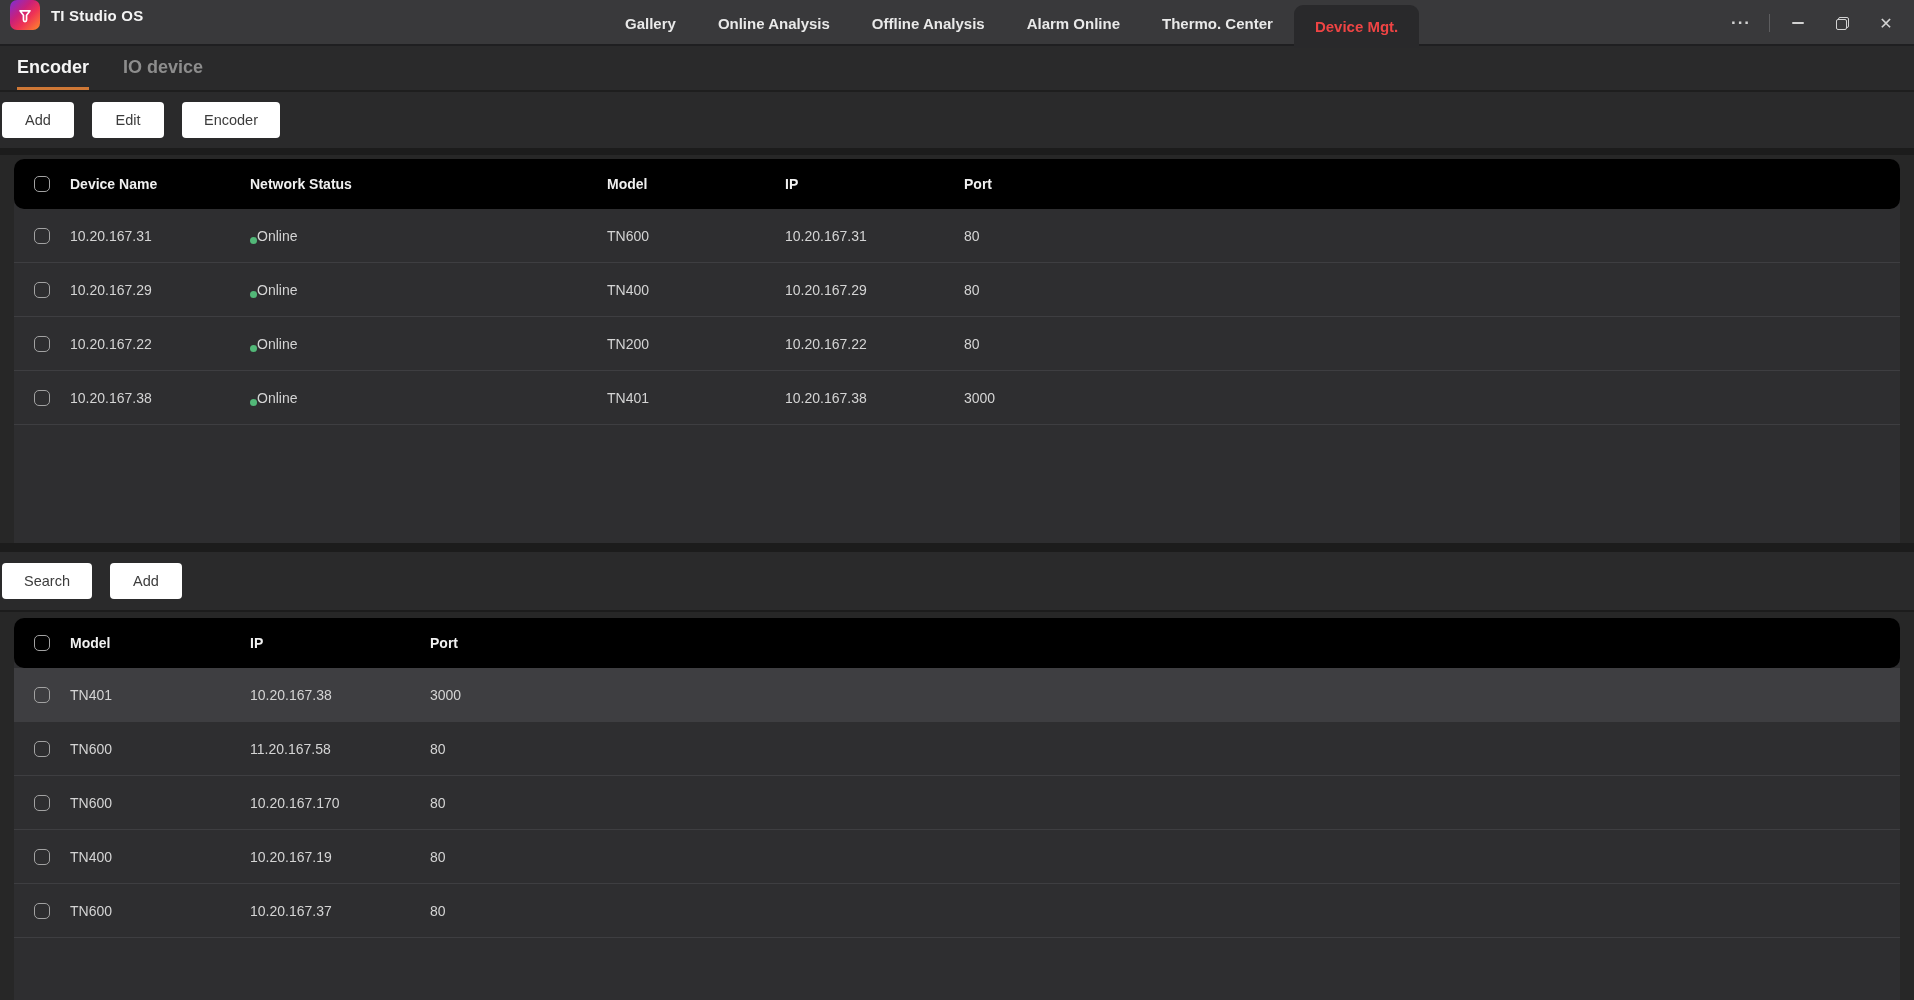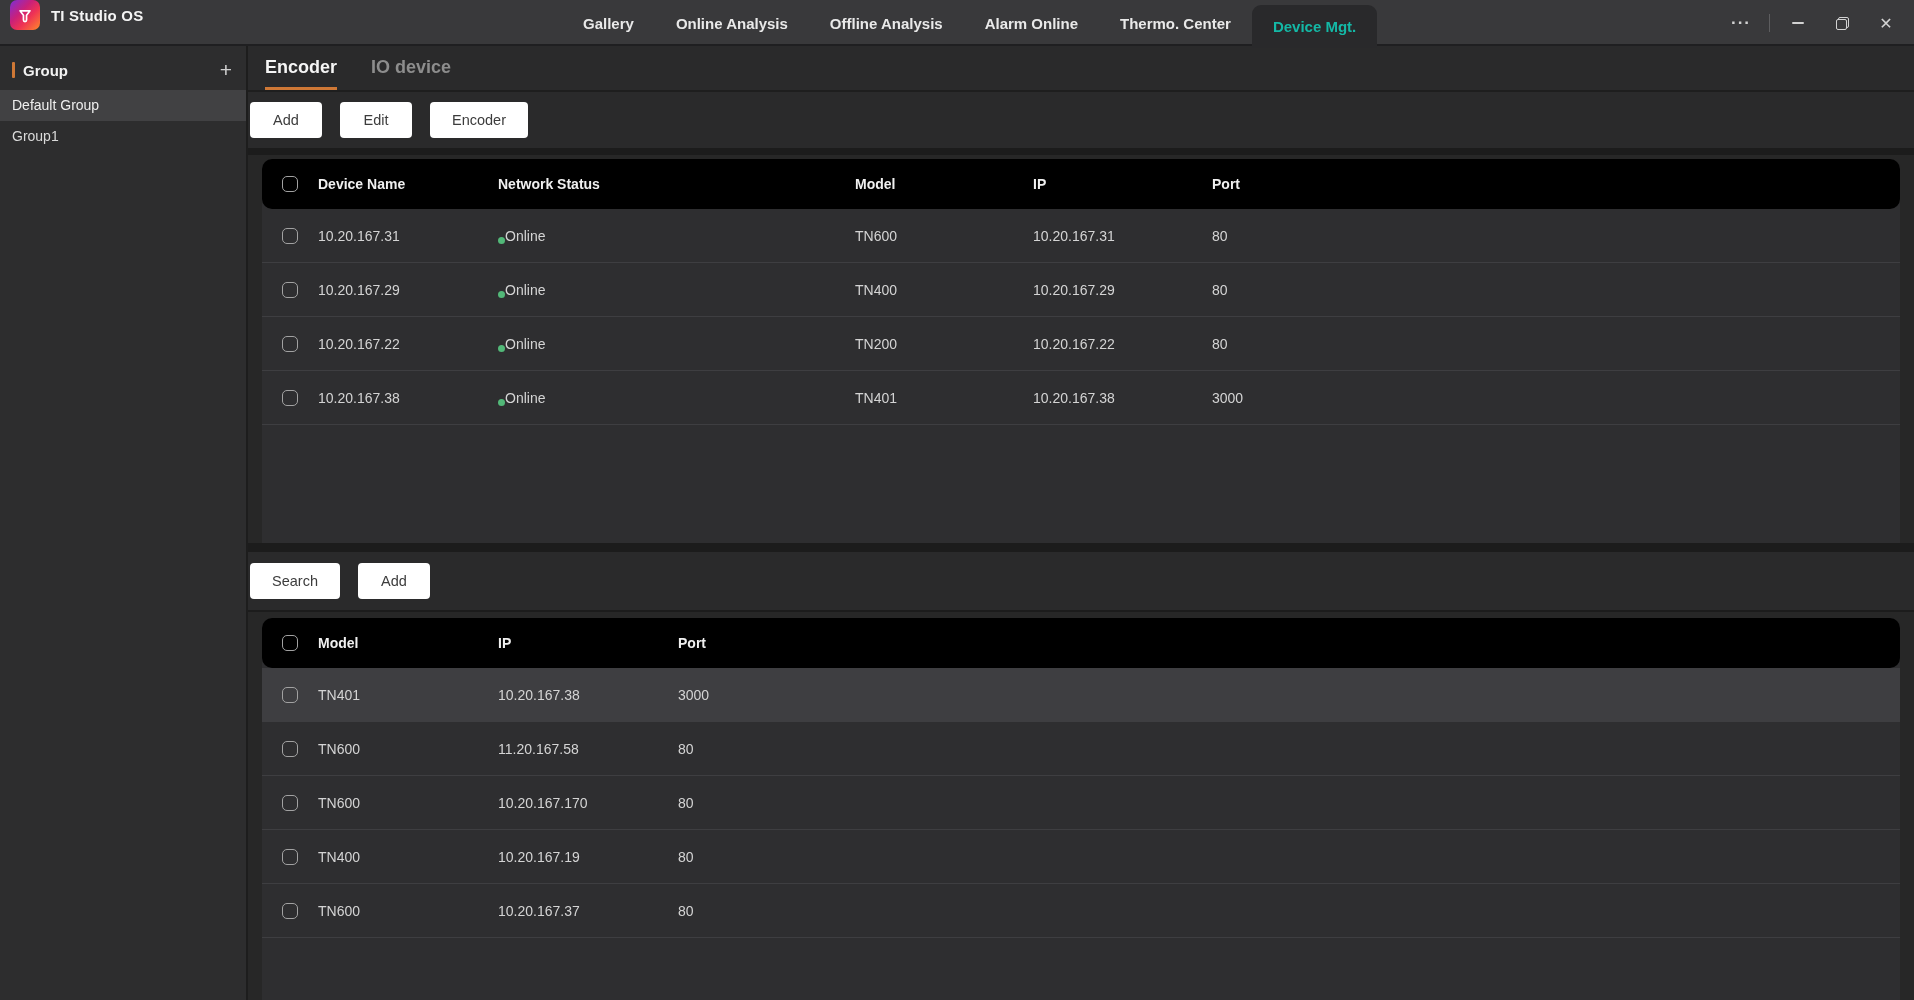--- a/index.html
+++ b/index.html
@@ -22,34 +22,34 @@
   }
   .brand { display: flex; align-items: center; gap: 11px; padding-left: 10px; }
   .logo {
     width: 30px; height: 30px; border-radius: 7px;
     background: linear-gradient(135deg, #7c2fd6 0%, #c9207a 38%, #ef3354 62%, #ff8a2a 100%);
     display: flex; align-items: center; justify-content: center;
   }
   .app-title { font-size: 15px; font-weight: bold; color: #f4f4f4; letter-spacing: .2px; }
 
   .mainnav {
-    position: absolute; left: 562px; top: 0; height: 46px;
+    position: absolute; left: 604px; top: 0; height: 46px;
     display: flex; align-items: stretch;
   }
   .nav-item {
     display: flex; align-items: center;
     padding: 0 21px;
     font-size: 15px; font-weight: 600; color: #e9e9e9;
     cursor: default; white-space: nowrap;
   }
   .nav-item.active {
     background: #29292b;
     border-radius: 9px 9px 0 0;
     margin-top: 5px; margin-bottom: -2px;
-    color: #14b8a6;
+    color: #ef4444;
   }
 
   .wincontrols {
     margin-left: auto; height: 46px;
     display: flex; align-items: center;
     padding-right: 6px;
   }
   .winbtn {
     width: 44px; height: 46px; background: transparent; border: 0;
     color: #d2d2d2; display: flex; align-items: center; justify-content: center;
@@ -163,31 +163,20 @@
         <span class="restore"></span>
       </button>
       <button class="winbtn">
         <span class="close-glyph">✕</span>
       </button>
     </div>
   </header>
 
   <div class="content">
 
-    <aside class="sidebar">
-      <div class="side-head">
-        <span class="accent-bar"></span>
-        <span class="side-title">Group</span>
-        <button class="side-add">
-          <span>+</span>
-        </button>
-      </div>
-      <div class="side-item selected">Default Group</div>
-      <div class="side-item">Group1</div>
-    </aside>
 
     <main class="main">
 
       <div class="tabbar">
         <div class="tab active">Encoder</div>
         <div class="tab">IO device</div>
       </div>
 
       <div class="btnrow r1">
         <button class="wbtn">Add</button>

